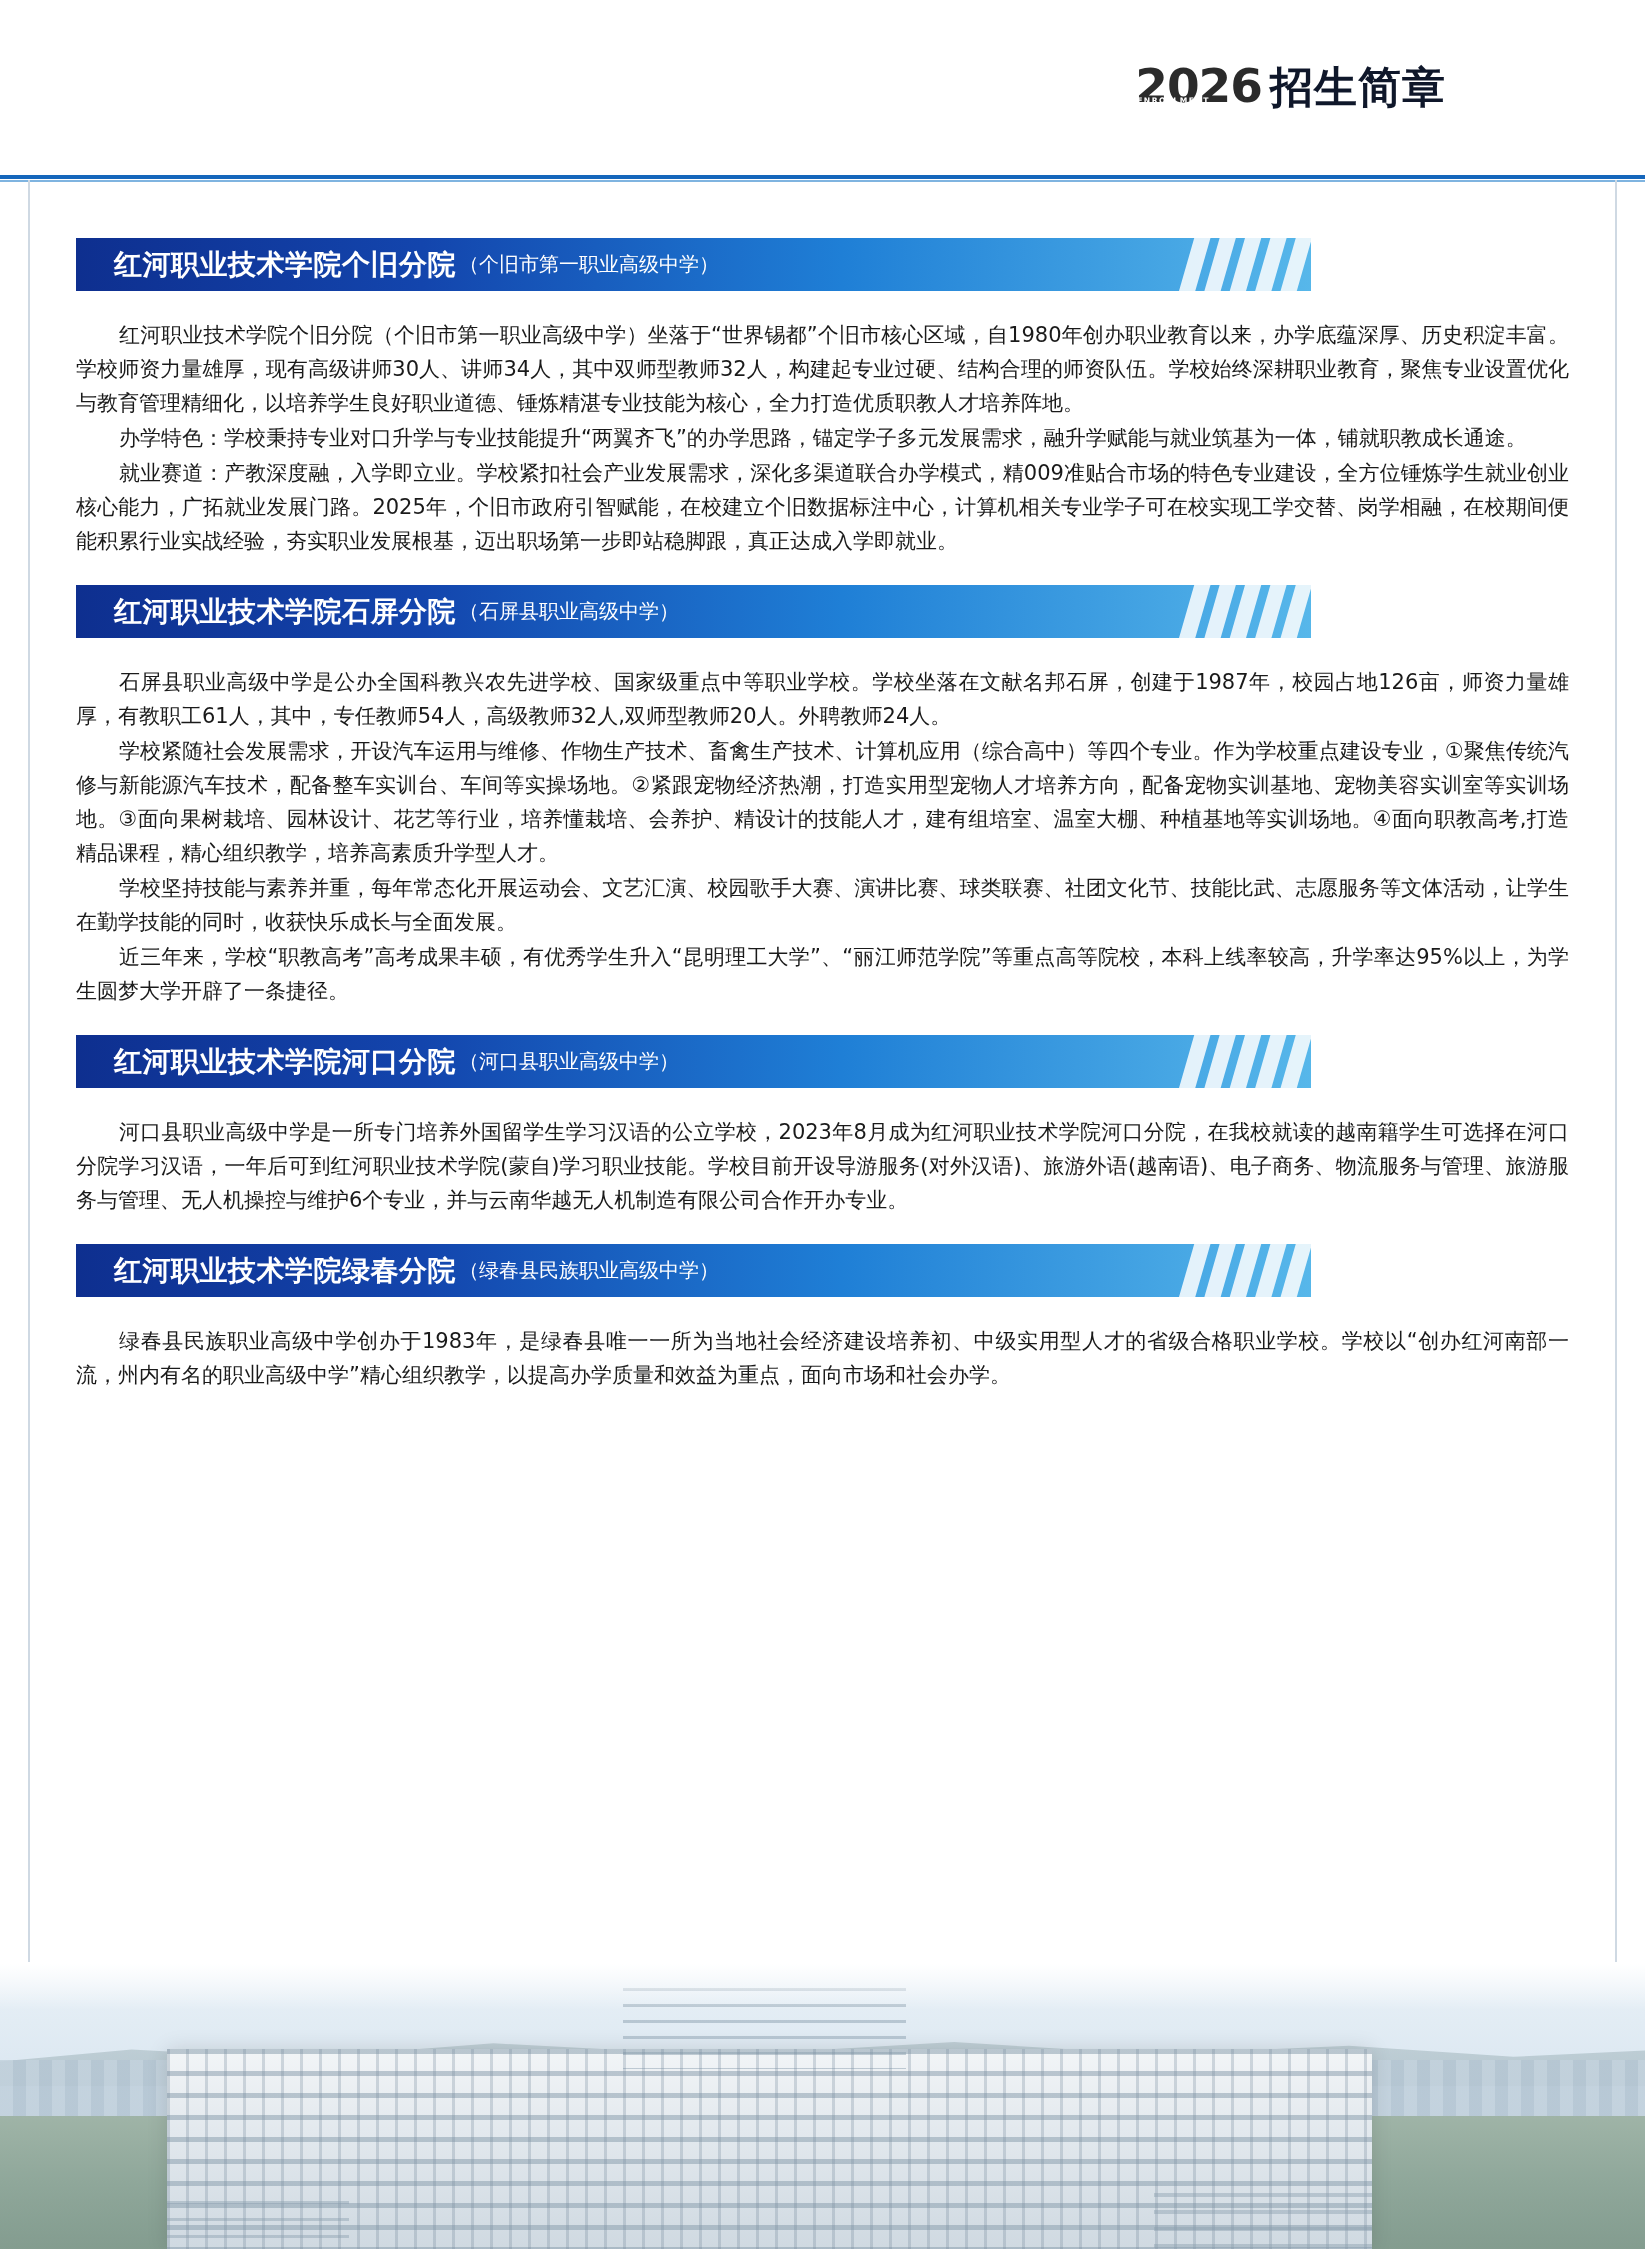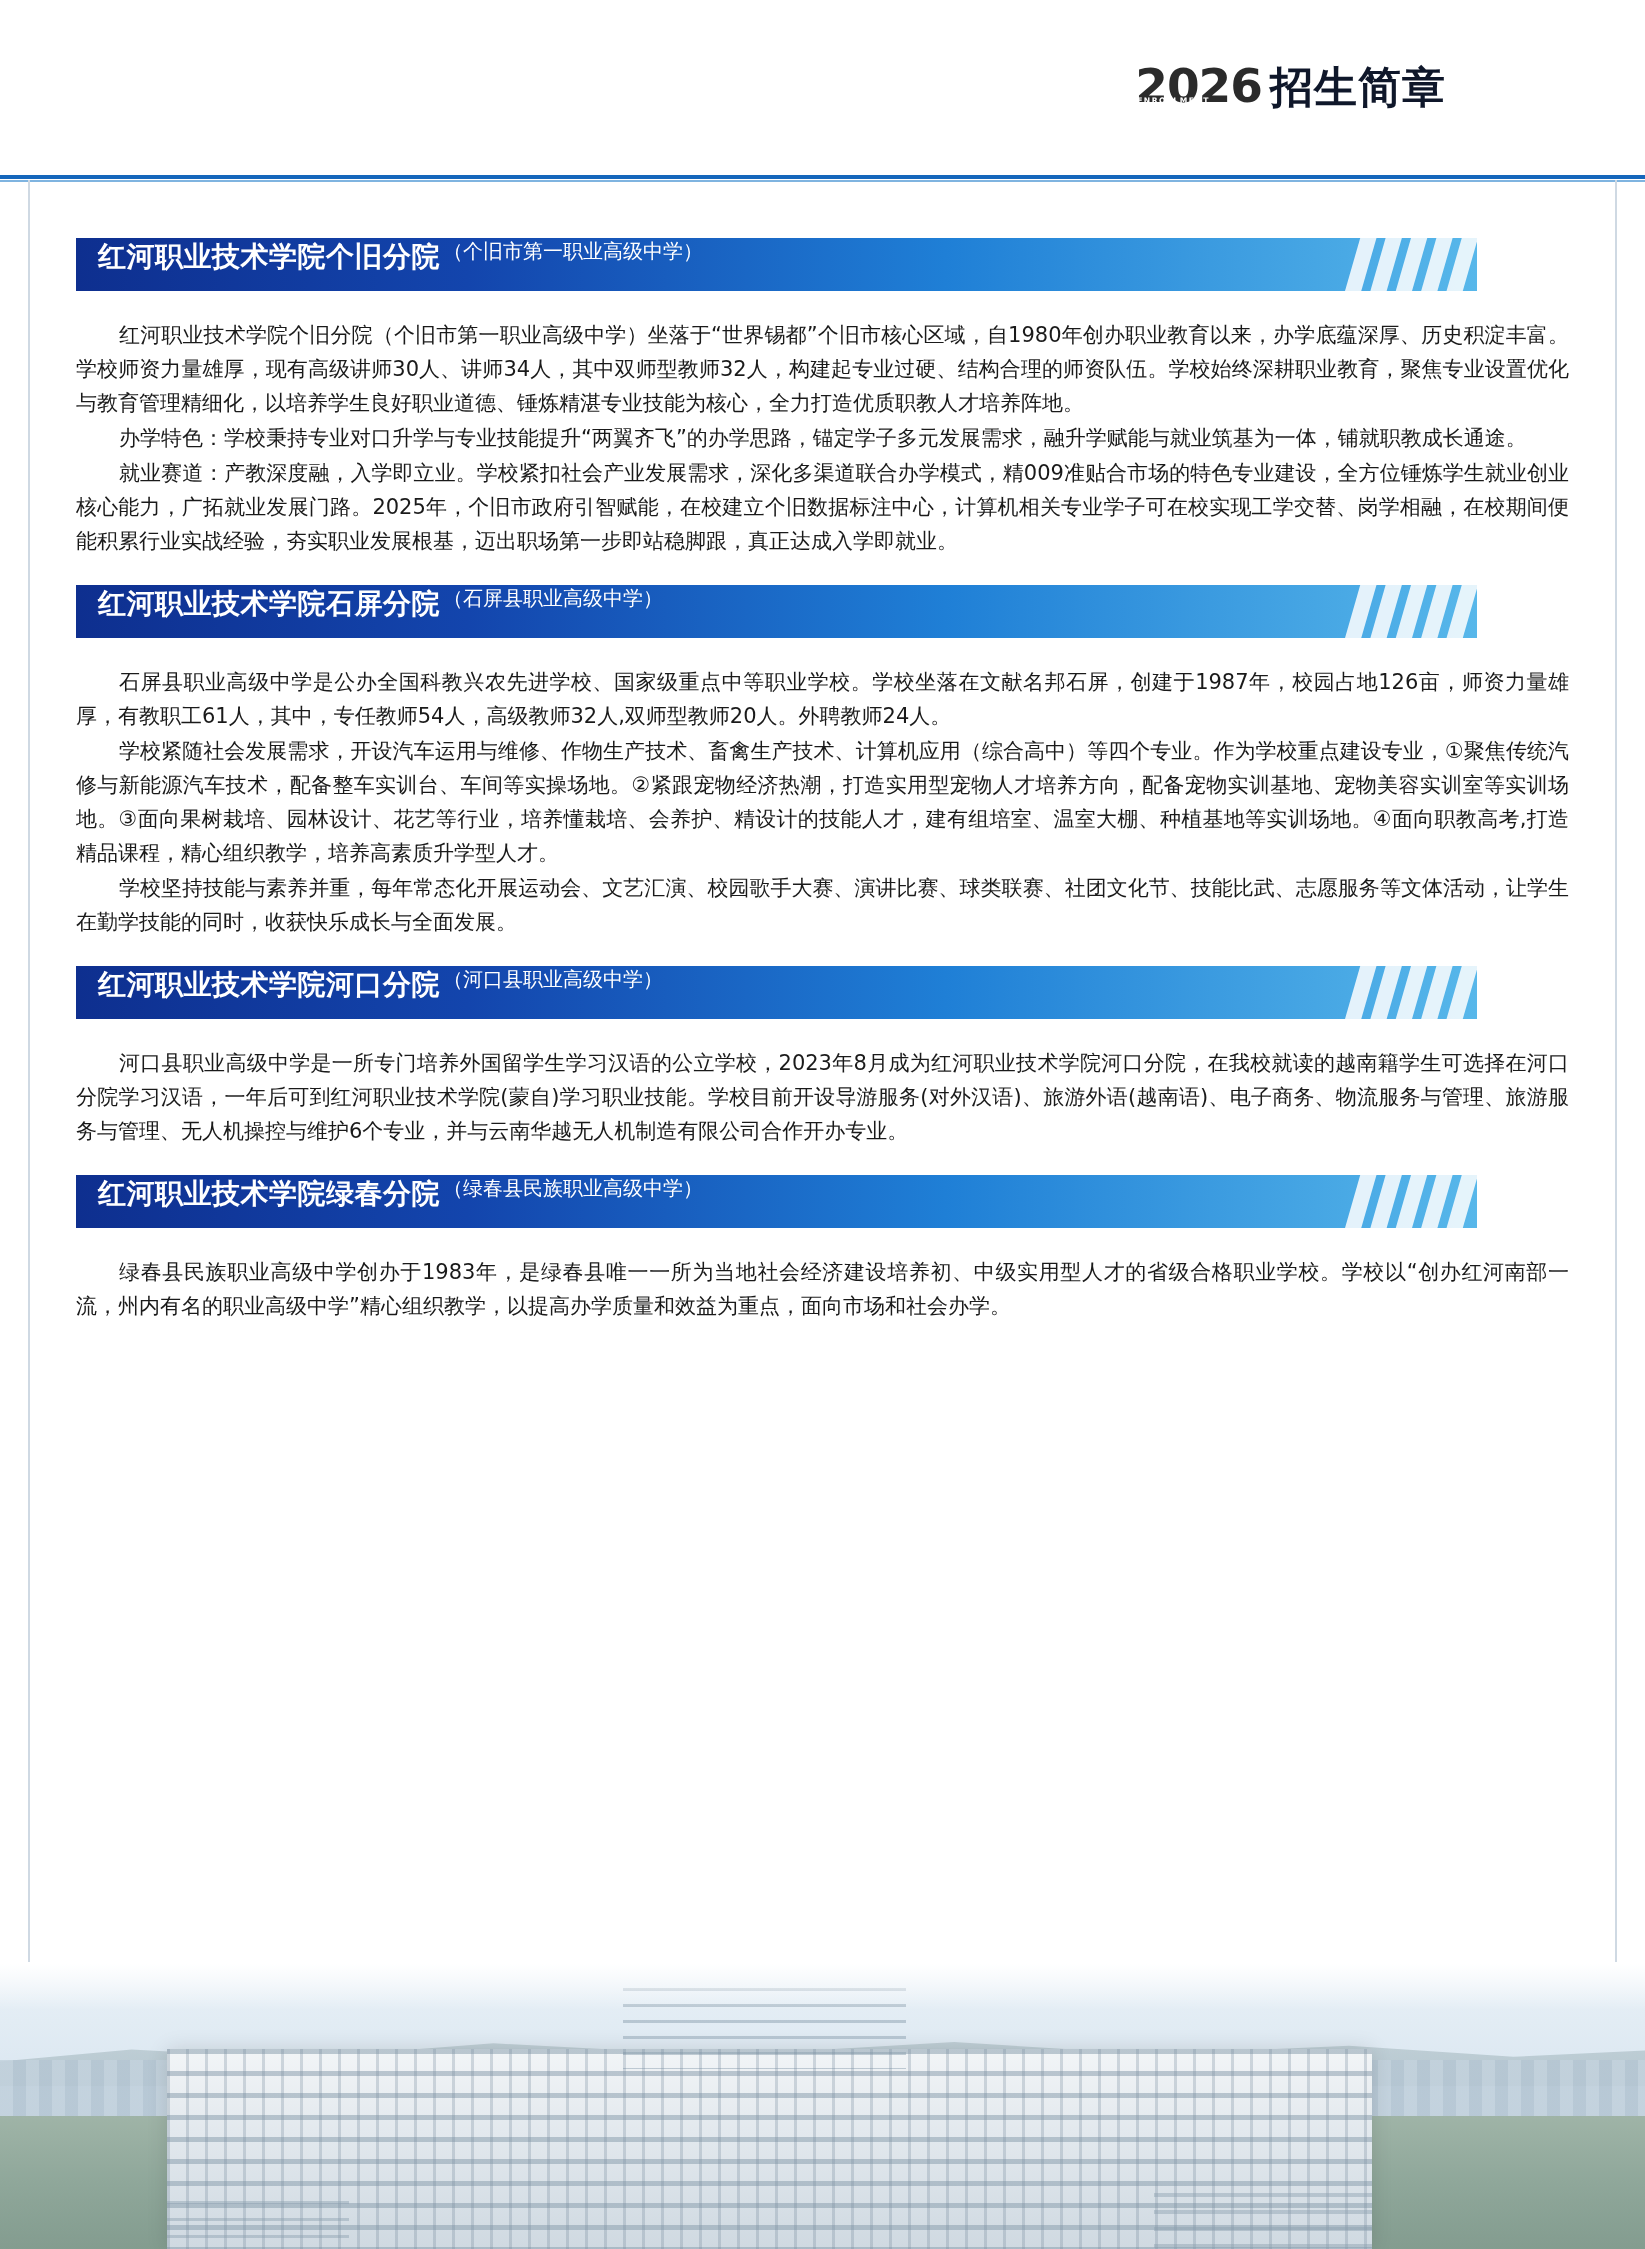--- a/index.html
+++ b/index.html
@@ -101,25 +101,26 @@
     top: 238px;
     width: 1493px;
   }
 
   .section {
     margin-bottom: 5px;
   }
 
   .section-banner {
     position: relative;
-    width: 1401px;
+    width: 1235px;
     height: 53px;
     background: linear-gradient(90deg, #0e2f8f 0%, #1345ad 28%, #1f7fd6 62%, #57b7ea 100%);
     display: flex;
-    padding-left: 22px;
+    align-items: center;
+    padding-left: 38px;
     box-sizing: border-box;
     overflow: hidden;
   }
   .section-banner .slashes {
     position: absolute;
     right: 0;
     top: 0;
     height: 53px;
     width: 132px;
   }
@@ -306,20 +307,21 @@
           <polygon points="130,0 162,0 132,104 100,104"></polygon>
           <polygon points="180,0 212,0 182,104 150,104"></polygon>
           <polygon points="230,0 262,0 232,104 200,104"></polygon>
         </g>
       </svg>
     </div>
     <div class="section-body">
       <p class="para">石屏县职业高级中学是公办全国科教兴农先进学校、国家级重点中等职业学校。学校坐落在文献名邦石屏，创建于1987年，校园占地126亩，师资力量雄厚，有教职工61人，其中，专任教师54人，高级教师32人,双师型教师20人。外聘教师24人。</p>
       <p class="para">学校紧随社会发展需求，开设汽车运用与维修、作物生产技术、畜禽生产技术、计算机应用（综合高中）等四个专业。作为学校重点建设专业，①聚焦传统汽修与新能源汽车技术，配备整车实训台、车间等实操场地。②紧跟宠物经济热潮，打造实用型宠物人才培养方向，配备宠物实训基地、宠物美容实训室等实训场地。③面向果树栽培、园林设计、花艺等行业，培养懂栽培、会养护、精设计的技能人才，建有组培室、温室大棚、种植基地等实训场地。④面向职教高考,打造精品课程，精心组织教学，培养高素质升学型人才。</p>
       <p class="para">学校坚持技能与素养并重，每年常态化开展运动会、文艺汇演、校园歌手大赛、演讲比赛、球类联赛、社团文化节、技能比武、志愿服务等文体活动，让学生在勤学技能的同时，收获快乐成长与全面发展。</p>
+      <p class="para">近三年来，学校“职教高考”高考成果丰硕，有优秀学生升入“昆明理工大学”、“丽江师范学院”等重点高等院校，本科上线率较高，升学率达95%以上，为学生圆梦大学开辟了一条捷径。</p>
     </div>
   </div>
 
   <div class="section">
     <div class="section-banner">
       <span class="banner-title">红河职业技术学院河口分院</span>
       <span class="banner-sub">（河口县职业高级中学）</span>
       <svg class="slashes" viewBox="0 0 260 104" preserveAspectRatio="none">
         <g fill="#ffffff" opacity="0.85">
           <polygon points="30,0 62,0 32,104 0,104"></polygon>

